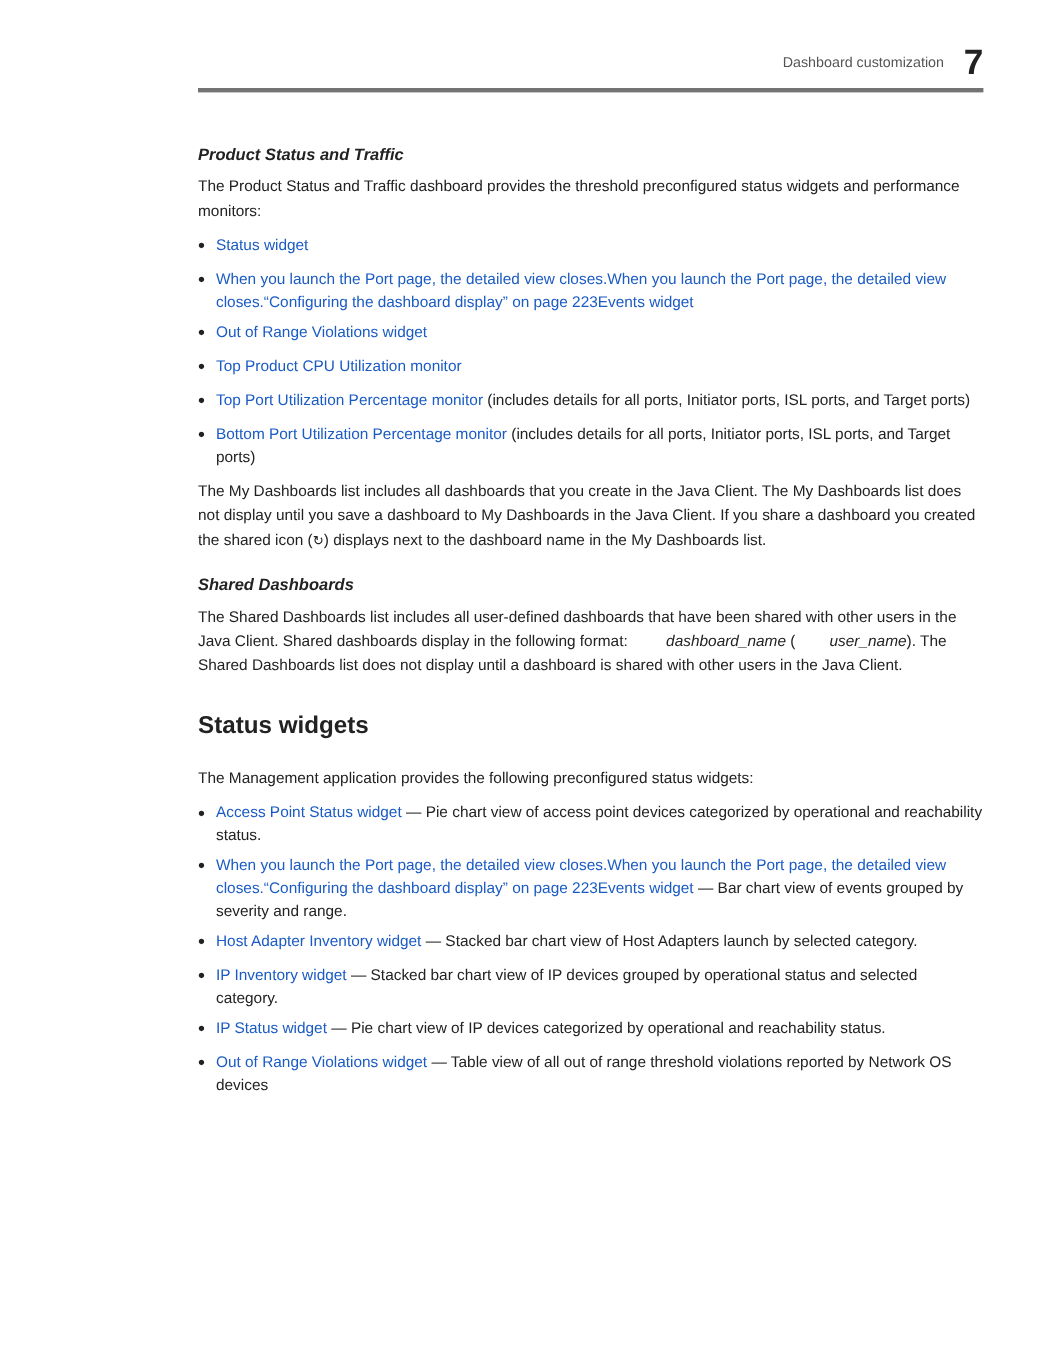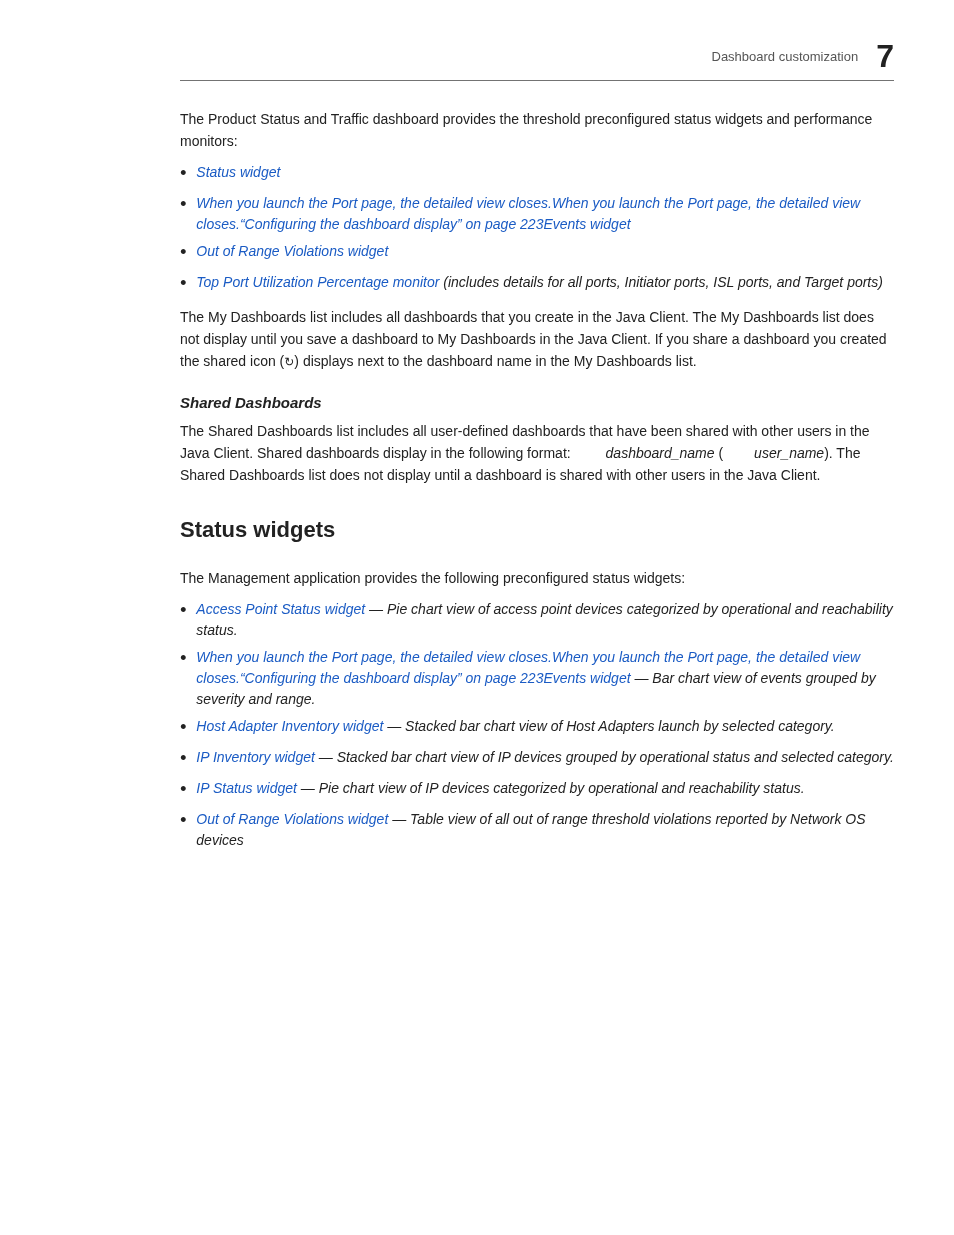--- a/index.html
+++ b/index.html
@@ -14,22 +14,22 @@
     .page {
       width: 954px;
       min-height: 1235px;
       padding: 40px 60px 40px 180px;
       position: relative;
     }
     .header {
       display: flex;
       justify-content: flex-end;
       align-items: center;
-      margin-bottom: 28px;
-      border-bottom: 1px solid #737373;
+      margin-bottom: 48px;
+      border-bottom: 4px solid #737373;
       padding-bottom: 8px;
     }
     .header-title {
       font-size: 13px;
       color: #555;
       margin-right: 18px;
     }
     .page-number {
       font-size: 32px;
       font-weight: bold;
@@ -62,21 +62,20 @@
       list-style: none;
       margin: 8px 0 10px 0;
       padding: 0;
     }
     ul li {
       display: flex;
       align-items: flex-start;
       margin-bottom: 6px;
       font-size: 14px;
       line-height: 1.5;
-      font-style: italic;
     }
     ul li::before {
       content: "•";
       color: #222;
       font-size: 18px;
       margin-right: 10px;
       margin-top: -2px;
       flex-shrink: 0;
     }
     a, .link {
@@ -95,34 +94,41 @@
 <body>
 
 <div class="page">
 
   <div class="header">
     <span class="header-title">Dashboard customization</span>
     <span class="page-number">7</span>
   </div>
 
   <div>
+    <div class="section-heading">Product Status and Traffic</div>
     <p>The Product Status and Traffic dashboard provides the threshold preconfigured status widgets and performance monitors:</p>
     <ul>
       <li>
 
         <span><a href="#">Status widget</a></span>
       </li>
       <li>
         <span><a href="#">When you launch the Port page, the detailed view closes.When you launch the Port page, the detailed view closes.“Configuring the dashboard display” on page 223Events widget</a></span>
       </li>
       <li>
         <span><a href="#">Out of Range Violations widget</a></span>
       </li>
       <li>
+        <span><a href="#">Top Product CPU Utilization monitor</a></span>
+      </li>
+      <li>
         <span><a href="#">Top Port Utilization Percentage monitor</a><span class="text-normal"> (includes details for all ports, Initiator ports, ISL ports, and Target ports)</span></span>
+      </li>
+      <li>
+        <span><a href="#">Bottom Port Utilization Percentage monitor</a><span class="text-normal"> (includes details for all ports, Initiator ports, ISL ports, and Target ports)</span></span>
       </li>
     </ul>
   </div>
 
   <div>
     <p>
       <span>The My Dashboards list includes all dashboards that you create in the Java Client. The My Dashboards list does not display until you save a dashboard to My Dashboards in the Java Client. If you share a dashboard you created the shared icon (</span><span style="font-size:12px;">↻</span><span>) displays next to the dashboard name in the My Dashboards list.</span>
     </p>
   </div>
 

